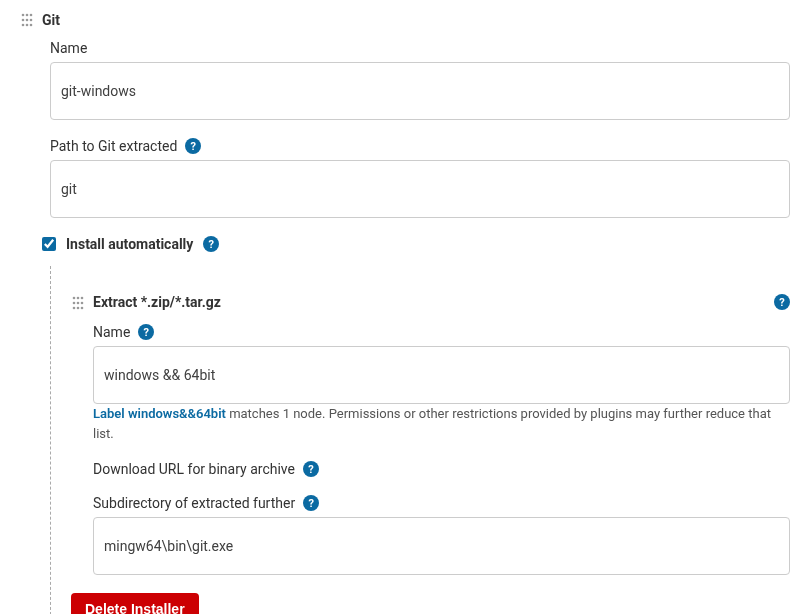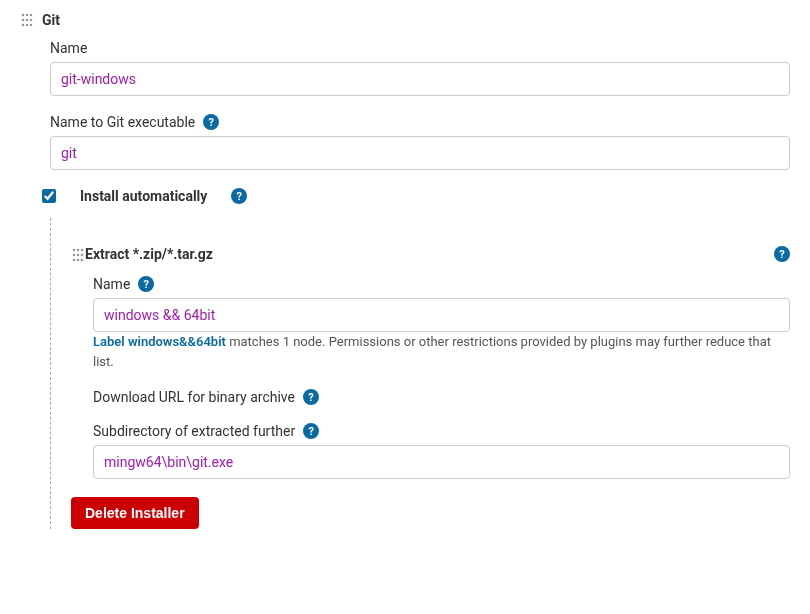--- a/index.html
+++ b/index.html
@@ -58,32 +58,32 @@
       font-size: 11px;
       font-weight: 700;
       display: inline-flex;
       align-items: center;
       justify-content: center;
       cursor: pointer;
       flex-shrink: 0;
     }
     .text-input {
       width: 100%;
-      padding: 8px 10px;
+      padding: 20px 10px;
       border: 1px solid #ccc;
       border-radius: 4px;
       font-size: 14px;
       font-family: inherit;
-      color: #a21caf;
+      color: #404040;
       background: #fff;
     }
     .checkbox-row {
       display: flex;
       align-items: center;
-      gap: 24px;
+      gap: 10px;
       margin-left: 22px;
       margin-bottom: 14px;
     }
     .checkbox {
       width: 14px;
       height: 14px;
       accent-color: #0b6aa2;
       cursor: pointer;
     }
     .checkbox-label {
@@ -91,20 +91,21 @@
       font-size: 14px;
     }
     .nested-section {
       margin-left: 30px;
       border-left: 1px dashed #aaa;
       padding-left: 20px;
     }
     .installer-header {
       display: flex;
       align-items: flex-end;
+      gap: 8px;
       margin-bottom: 14px;
       padding-top: 28px;
     }
     .installer-title {
       font-weight: 700;
       font-size: 14px;
       flex: 1;
     }
     .help-right {
       margin-left: auto;
@@ -163,21 +164,21 @@
 
 <div class="form-group">
   <div class="label-row">
     <span class="field-label">Name</span>
   </div>
   <input type="text" class="text-input" value="git-windows" style="">
 </div>
 
 <div class="form-group">
   <div class="label-row">
-    <span class="field-label">Name to Git executable</span>
+    <span class="field-label">Path to Git extracted</span>
     <span class="help-icon">?</span>
   </div>
   <input type="text" class="text-input" value="git" style="">
 </div>
 
 <div class="checkbox-row">
   <input type="checkbox" class="checkbox" checked="" style="">
   <span class="checkbox-label">Install automatically</span>
   <span class="help-icon">?</span>
 </div>

